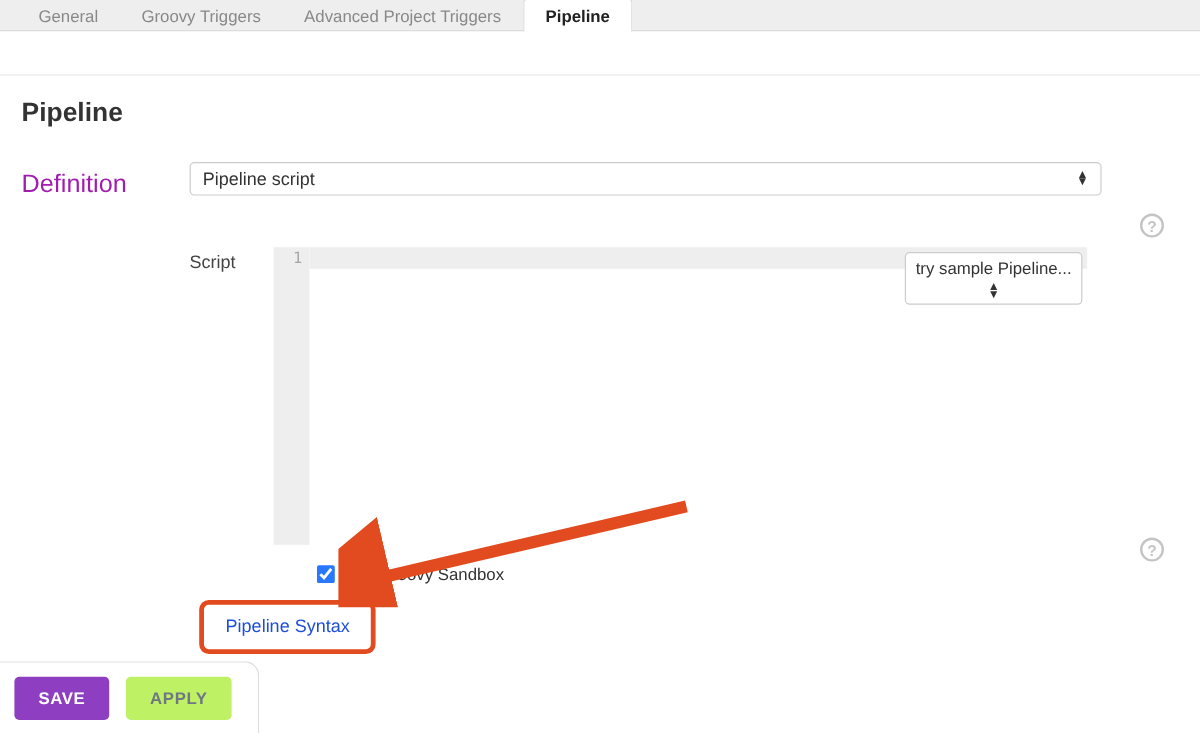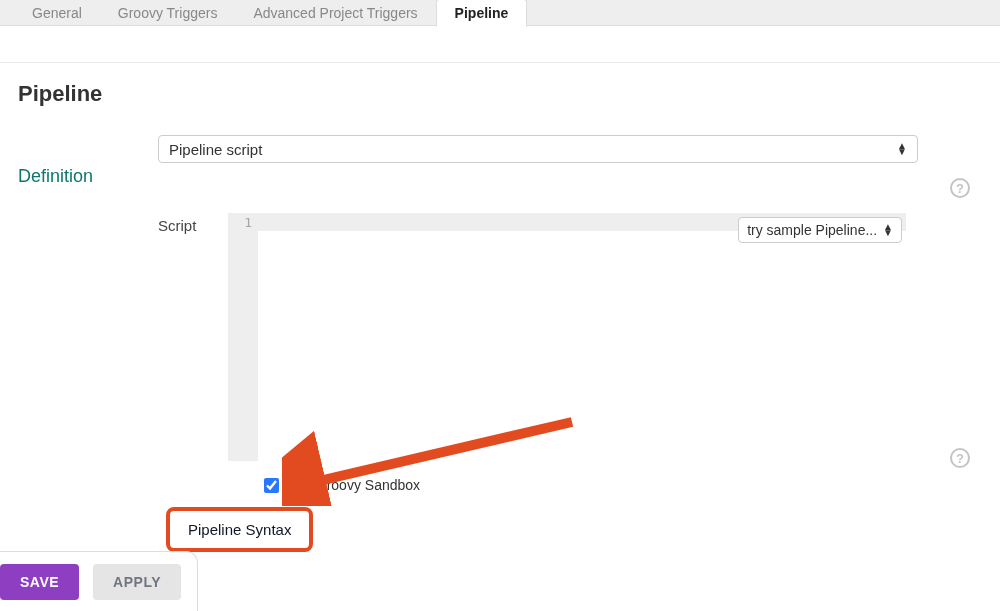--- a/index.html
+++ b/index.html
@@ -49,23 +49,22 @@
       color: #333;
       margin-bottom: 28px;
     }
     .form-row {
       display: flex;
       align-items: flex-start;
     }
     .label-col {
       width: 140px;
       padding-top: 7px;
-      color: #0f766e;
-      font-size: 18px;
-      margin-top: 24px;
+      color: #a21caf;
+      font-size: 21px;
     }
     .field-col {
       flex: 1;
     }
     .definition-select {
       width: 760px;
       height: 28px;
       border: 1px solid #ccc;
       border-radius: 4px;
       padding: 4px 10px;
@@ -75,21 +74,21 @@
       align-items: center;
       justify-content: space-between;
     }
     .select-arrows {
       font-size: 10px;
       line-height: 6px;
       color: #333;
     }
     .script-row {
       display: flex;
-      margin-top: 26px;
+      margin-top: 40px;
       margin-left: 140px;
     }
     .script-label {
       width: 70px;
       padding-top: 4px;
       color: #444;
       font-size: 15px;
     }
     .editor-wrap {
       position: relative;
@@ -126,20 +125,21 @@
       top: 4px;
       right: 4px;
       border: 1px solid #ccc;
       border-radius: 4px;
       background: #fff;
       padding: 4px 8px;
       font-size: 14px;
       display: flex;
       align-items: center;
       gap: 6px;
+      flex-direction: column;
     }
     .help-icon {
       position: absolute;
       width: 20px;
       height: 20px;
       border: 2px solid #c4c4c4;
       border-radius: 50%;
       color: #c4c4c4;
       text-align: center;
       font-size: 13px;
@@ -162,59 +162,60 @@
     }
     .syntax-link-wrap {
       margin-top: 14px;
       margin-left: 148px;
     }
     .syntax-link {
       display: inline-block;
       padding: 10px 18px;
       border: 4px solid #e24b1f;
       border-radius: 8px;
-      color: #0f172a;
+      color: #1d4ed8;
       font-size: 15px;
     }
     .arrow-svg {
       position: absolute;
       top: 416px;
       left: 282px;
       pointer-events: none;
     }
     .footer {
       position: absolute;
       bottom: 0;
       left: 0;
-      width: 198px;
+      width: 216px;
       height: 60px;
       border: 1px solid #ddd;
       border-bottom: none;
       border-left: none;
       border-radius: 0 12px 0 0;
       background: #fff;
       display: flex;
       align-items: center;
+      padding-left: 12px;
       gap: 14px;
     }
     .btn {
       padding: 10px 20px;
       border-radius: 4px;
       font-size: 14px;
       font-weight: bold;
       letter-spacing: 0.5px;
       cursor: pointer;
       border: none;
     }
     .btn-save {
       background: #8e3fc1;
       color: #fff;
     }
     .btn-apply {
-      background: #e5e5e5;
+      background: #bef264;
       color: #707784;
       text-align: center;
     }
   </style>
 </head>
 <body>
 
 <div class="tabs-bar">
   <div class="tab">General</div>
   <div class="tab">Groovy Triggers</div>

